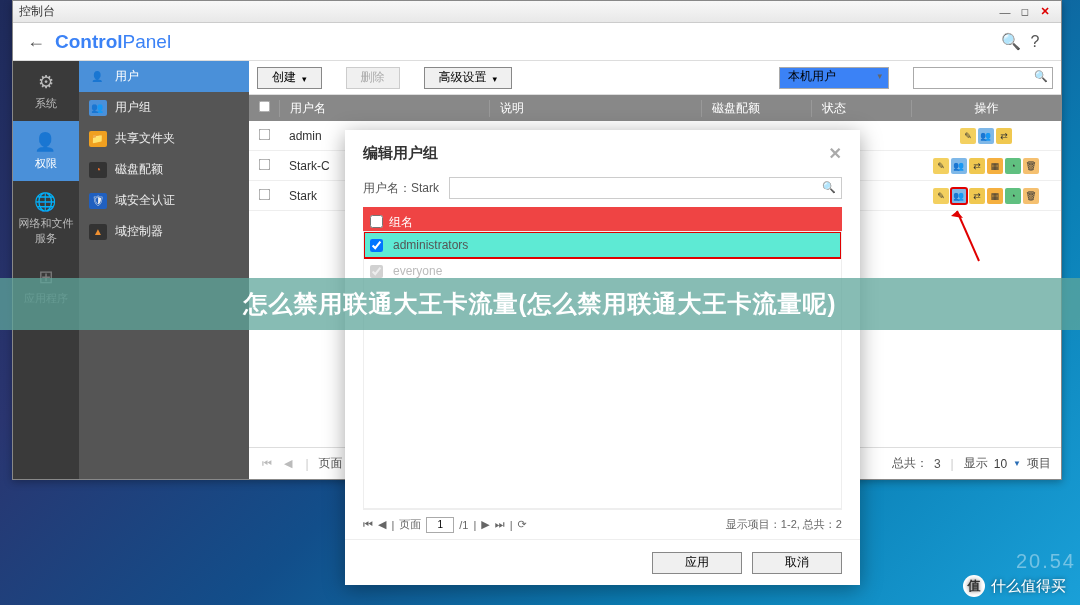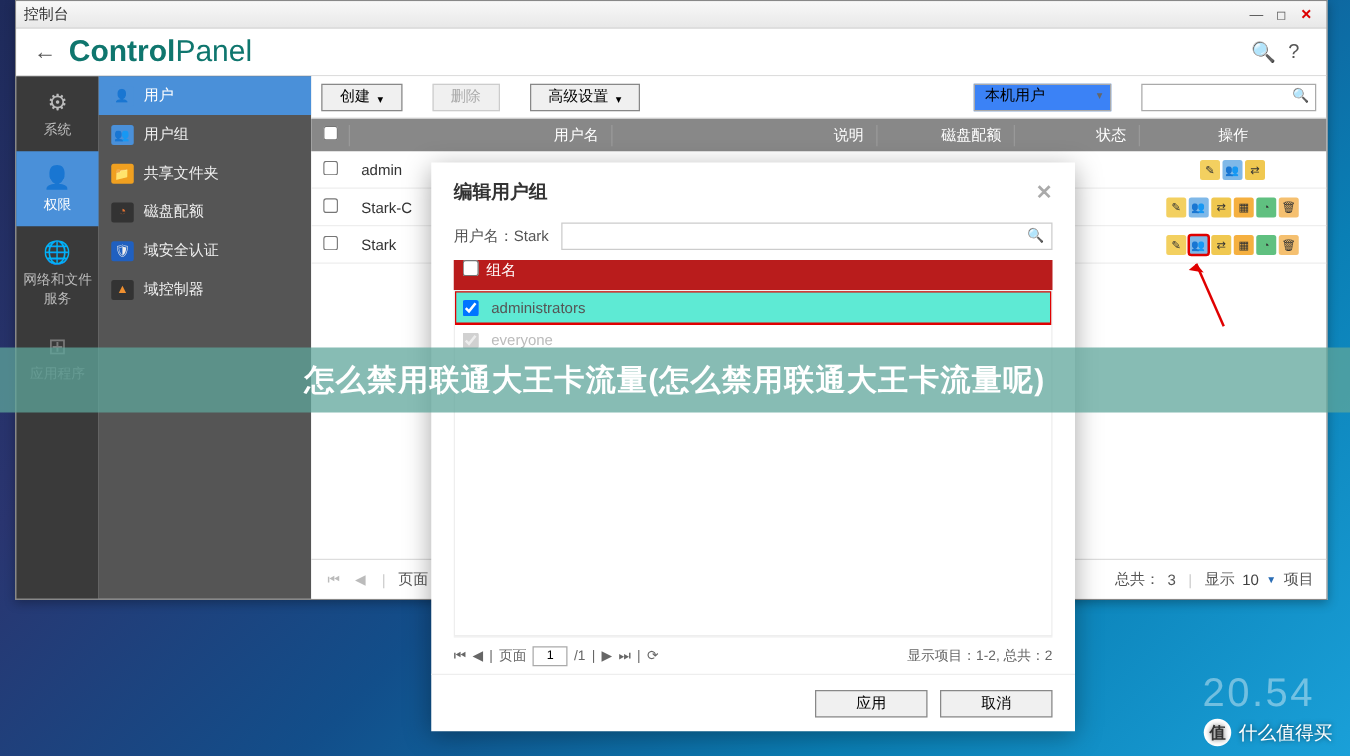--- a/index.html
+++ b/index.html
@@ -6,21 +6,21 @@
 body { width: 1080px; height: 605px; overflow: hidden; background: linear-gradient(135deg, #1e2a5a 0%, #2a3570 25%, #124e8a 50%, #0a7fb5 75%, #1aa0d8 100%); position: relative; }
 .window { position: absolute; top: 0; left: 12px; width: 1050px; height: 480px; background: #f5f5f5; border: 1px solid #888; box-shadow: 0 2px 8px rgba(0,0,0,0.3); }
 .titlebar { height: 22px; background: linear-gradient(#f8f8f8,#e8e8e8); border-bottom: 1px solid #ccc; display: flex; align-items: center; padding: 0 6px; font-size: 12px; color: #333; }
 .titlebar .spacer { flex: 1; }
 .titlebar .winbtn { width: 20px; height: 16px; display: inline-flex; align-items: center; justify-content: center; font-size: 11px; cursor: pointer; }
 .winbtn.min::before { content:"—"; color:#555; }
 .winbtn.max::before { content:"◻"; color:#555; font-size:10px; }
 .winbtn.close::before { content:"✕"; color:#d00; font-weight:bold; }
 .header { height: 38px; background: #fff; border-bottom: 1px solid #ddd; display: flex; align-items: center; padding: 0 14px; }
 .back-arrow { font-size: 18px; color: #555; margin-right: 10px; cursor: pointer; }
-.header-title { font-size: 24px; color: #0f766e; flex: 1; }
+.header-title { font-size: 19px; color: #3b82f6; flex: 1; }
 .header-title b { font-weight: 600; }
 .header-icon { width: 24px; font-size: 16px; color: #555; text-align: center; cursor: pointer; }
 .body { display: flex; height: calc(100% - 60px); }
 .railnav { width: 66px; background: #3a3a3a; display: flex; flex-direction: column; }
 .railnav .item { color: #bbb; font-size: 11px; text-align: center; padding: 10px 2px; cursor: pointer; }
 .railnav .item.active { background: #4a90d9; color: #fff; }
 .railnav .icon { font-size: 18px; display: block; margin-bottom: 3px; }
 .subnav { width: 170px; background: #555; }
 .subnav .item { display: flex; align-items: center; padding: 7px 10px; font-size: 12px; color: #eee; cursor: pointer; }
 .subnav .item.active { background: #4a90d9; color: #fff; }
@@ -32,21 +32,21 @@
 .btn .caret::after { content:"▾"; margin-left: 6px; font-size: 9px; }
 .btn.disabled { color:#aaa; border-color:#ccc; cursor: default; }
 .toolbar .spacer { flex: 1; }
 .select { height: 22px; border: 1px solid #aaa; background:#3b82f6; padding: 0 20px 0 8px; font-size:12px; position:relative; cursor:pointer; min-width: 110px; }
 .select::after { content:"▾"; position:absolute; right:6px; top:3px; font-size:9px; color:#666; }
 .searchbox { height:22px; width:140px; border:1px solid #aaa; position:relative; }
 .searchbox::after { content:"🔍"; position:absolute; right:4px; top:2px; font-size:11px; color:#666; }
 .table-head { height: 26px; background: #888; color: #fff; display: flex; align-items: center; font-size: 12px; }
 .th-check { width: 30px; text-align: center; }
 .th-check input, .td-check input { transform: scale(0.9); }
-.th { border-left:1px solid #999; padding: 0 10px; text-align: right; }
+.th { border-left:1px solid #999; padding: 0 10px; }
 .th.name { width: 210px; } .th.desc { flex:1; } .th.quota { width: 110px; } .th.status { width: 100px; } .th.ops { width: 150px; text-align:center; }
 .row { height: 30px; display: flex; align-items: center; font-size: 12px; color:#333; border-bottom:1px solid #eee; }
 .td-check { width:30px; text-align:center; }
 .td.name { width:210px; padding:0 10px; }
 .td.ops { width:150px; margin-left:auto; text-align:center; }
 .opicons { display:inline-flex; gap:2px; }
 .opicons span { width:16px; height:16px; border-radius:2px; display:inline-flex; align-items:center; justify-content:center; font-size:9px; }
 .op-edit{background:#f3d060;} .op-grp{background:#7fb8e8;} .op-sh{background:#f0c850;} .op-app{background:#f5b040;} .op-qt{background:#60c080;} .op-del{background:#f5c070;}
 .red-box { outline:2px solid #e00000; outline-offset:-1px; }
 .red-arrow { position:absolute; pointer-events:none; }
@@ -54,33 +54,33 @@
 .pager .nav { color:#bbb; font-size:11px; cursor:pointer; padding:0 3px; }
 .pager input { width:30px; height:18px; border:1px solid #aaa; text-align:center; font-size:11px; }
 .pager .sep { margin:0 4px; color:#ccc; }
 .pager .spacer { flex:1; }
 .modal { position:absolute; top:130px; left:345px; width:515px; height:455px; background:#fff; box-shadow:0 4px 20px rgba(0,0,0,0.35); display:flex; flex-direction:column; }
 .modal-hd { padding: 14px 18px 10px; font-size:15px; font-weight:600; color:#333; display:flex;gap:40px; }
 .modal-hd .close { margin-left:auto; color:#aaa; font-size:16px; cursor:pointer; }
 .modal-row { padding: 4px 18px; font-size:12px; color:#555; display:flex; align-items:center; }
 .modal-row .srch { flex:1; margin-left:10px; height:22px; border:1px solid #ccc; position:relative; }
 .modal-row .srch::after { content:"🔍"; position:absolute; right:5px; top:3px; font-size:11px; color:#666; }
-.modal-thead { margin: 4px 18px 0; height:24px; background:#b91c1c; color:#fff; display:flex; align-items:flex-start; font-size:12px; }
+.modal-thead { margin: 4px 18px 0; height:24px; background:#ef4444; color:#fff; display:flex; align-items:flex-end; font-size:12px; }
 .modal-list { margin: 0 18px; flex:1; overflow:auto; border:1px solid #eee; }
 .mrow { height:26px; display:flex; align-items:center; font-size:12px; color:#555; padding:0 6px; }
 .mrow input { margin-right: 10px; }
 .mrow.disabled { color:#bbb; }
 .modal-pager { height:30px; margin:0 18px; border-top:1px solid #eee; display:flex; align-items:center; font-size:11px; color:#666; gap:5px; }
 .modal-pager .spacer { flex:1; }
 .modal-ft { height:46px; border-top:1px solid #eee; display:flex; align-items:center; justify-content:flex-end; padding:0 18px; gap:10px; }
 .modal-ft .btn { width:90px; justify-content:center; }
 .overlay-band { position:absolute; top:278px; left:0; width:1080px; height:52px; background:rgba(95,165,155,0.75); display:flex; align-items:center; justify-content:center; color:#fff; font-size:24px; font-weight:600; letter-spacing:1px; }
 .watermark { position:absolute; right:14px; bottom:8px; color:#fff; font-size:15px; display:flex; align-items:center; gap:6px; text-shadow:0 0 4px rgba(0,0,0,0.6); }
 .watermark .badge { width:22px; height:22px; border-radius:50%; background:#fff; color:#333; display:inline-flex; align-items:center; justify-content:center; font-size:13px; font-weight:bold; }
-.clock { position:absolute; right:28px; bottom:32px; color:rgba(255,255,255,0.4); font-size:32px; font-weight:300; letter-spacing:2px; }
+.clock { position:absolute; right:4px; bottom:32px; color:rgba(255,255,255,0.4); font-size:20px; font-weight:300; letter-spacing:2px; }
 </style>
 </head>
 <body>
 
 <div class="window">
   <div class="titlebar">
     <span>控制台</span>
     <span class="spacer"></span>
     <span class="winbtn min"></span>
     <span class="winbtn max"></span>

